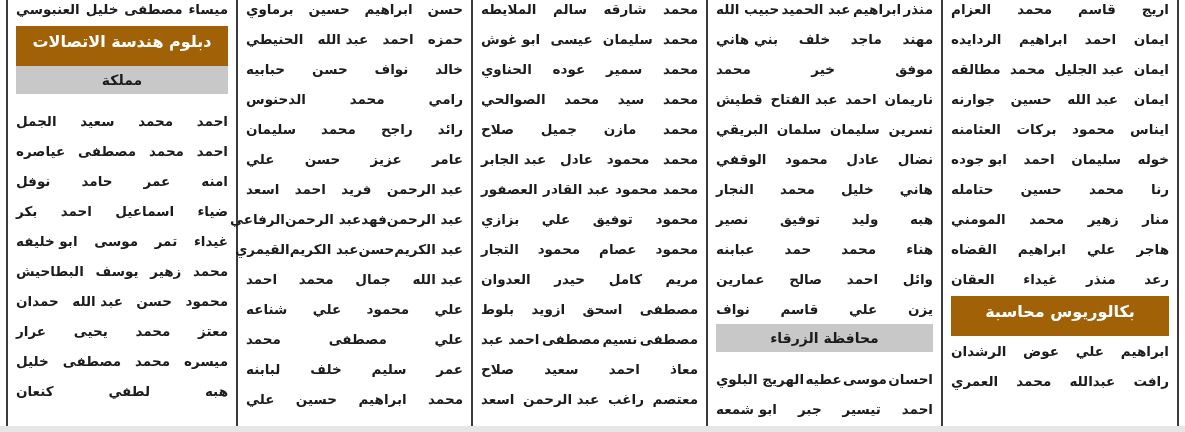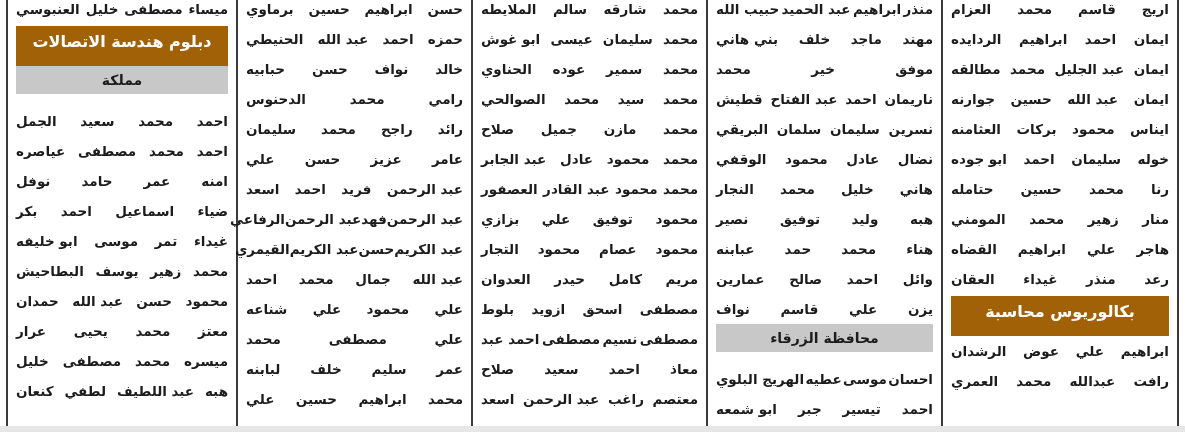--- a/index.html
+++ b/index.html
@@ -80,21 +80,20 @@
         <span>عرار</span>
       </div>
       <div class="row">
         <span>ميسره</span>
         <span>محمد</span>
         <span>مصطفى</span>
         <span>خليل</span>
       </div>
       <div class="row">
         <span>هبه</span>
-        <span>عبد اللطيف</span>
         <span>لطفي</span>
         <span>كنعان</span>
       </div>
     </div>
   <div class="col" id="col2" style="left:236px; width:235px;">
       <div class="row">
         <span>حسن</span>
         <span>ابراهيم</span>
         <span>حسين</span>
         <span>برماوي</span>

